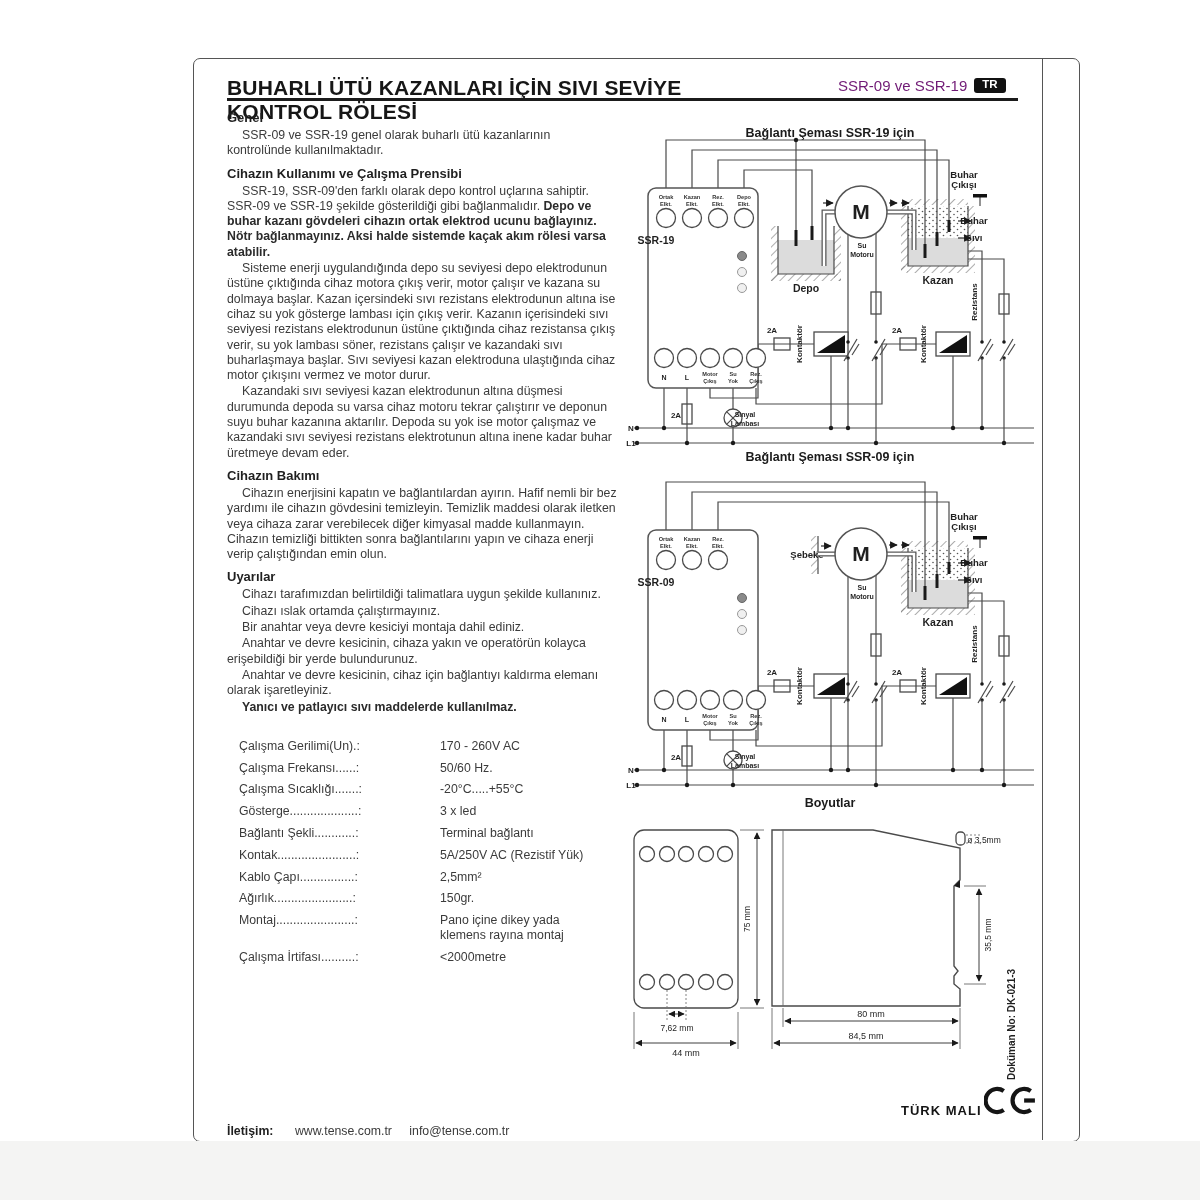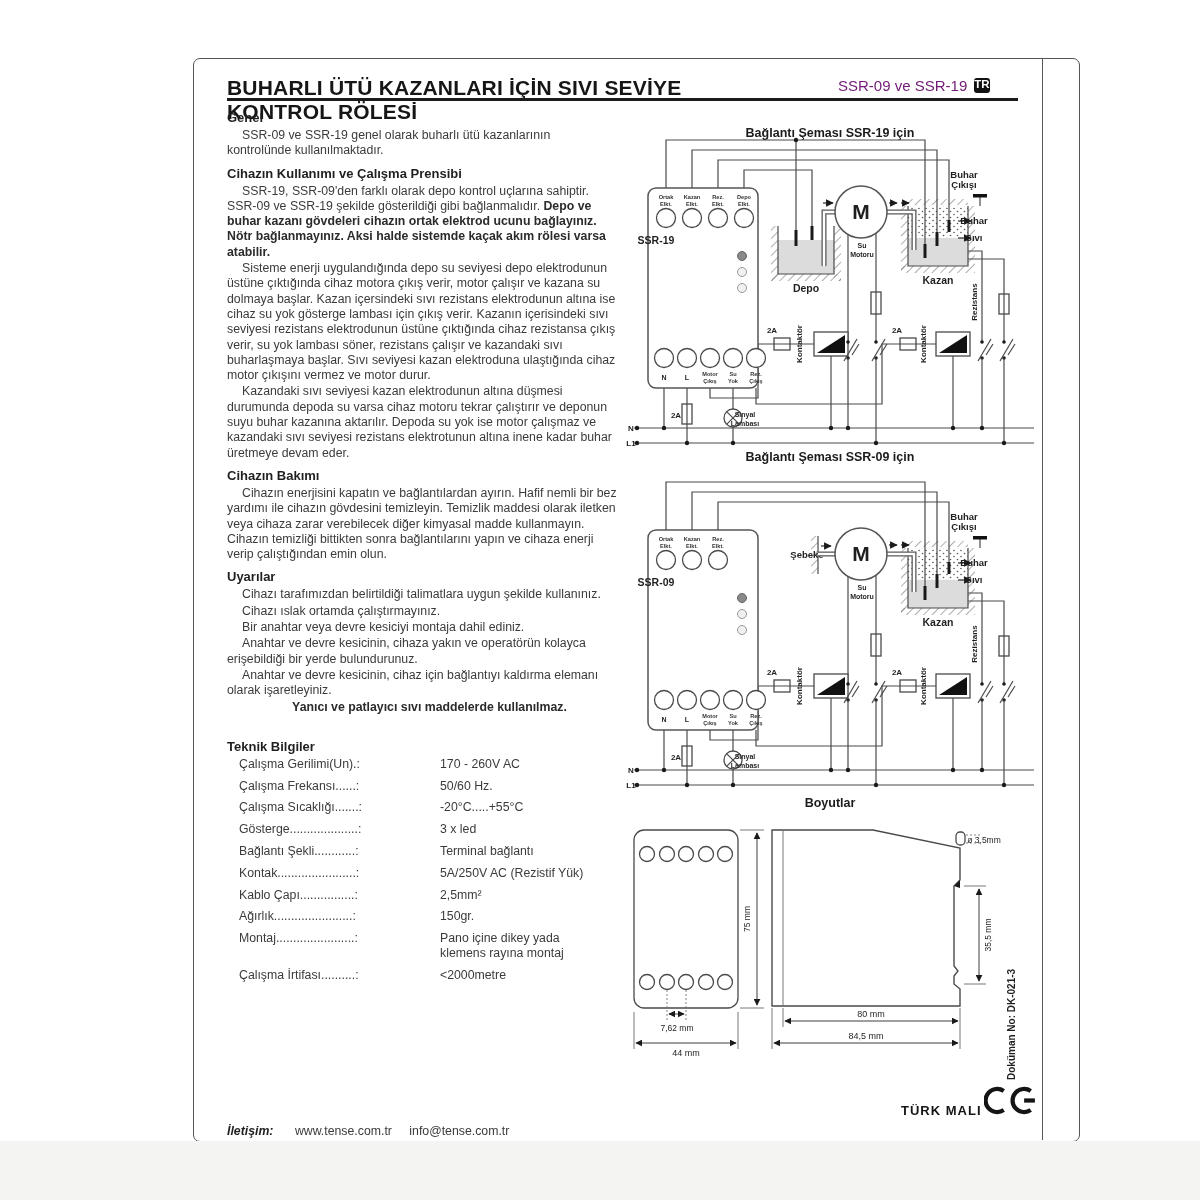--- a/index.html
+++ b/index.html
@@ -7,34 +7,34 @@
   .canvas{position:absolute;left:0;top:0;width:1200px;height:1200px;background:#fff;}
   .page-border{position:absolute;left:193px;top:58px;width:885px;height:1082px;
     border:1.5px solid #555;border-radius:7px;background:#fff;}
   .divider-v{position:absolute;left:1042px;top:58px;height:1082px;width:0;border-left:1.5px solid #555;}
   .bottom-strip{position:absolute;left:0;top:1141px;width:1200px;height:59px;background:#f4f4f3;}
   .header-title{position:absolute;left:227px;top:76px;width:560px;font-size:21px;font-weight:bold;
     color:#161616;letter-spacing:.2px;}
   .models-wrap{position:absolute;left:838px;top:77px;display:flex;align-items:center;gap:7px;}
   .models{font-size:15px;font-weight:normal;color:#701a75;}
   .tr-badge{display:inline-block;background:#111;color:#fff;font-size:11.5px;font-weight:bold;
-    padding:1px 0 2px;border-radius:3px;line-height:1;}
+    padding:1px 8px 2px;border-radius:3px;line-height:1;}
   .title-underline{position:absolute;left:227px;top:98px;width:791px;height:3px;background:#1b1b1b;}
   .left-col{position:absolute;left:227px;top:110px;width:390px;color:#3b3b3b;font-size:12.3px;line-height:15.3px;}
   .left-col h3{font-size:13px;color:#1f1f1f;margin:7px 0 3px;line-height:15px;}
   .left-col h3.first{margin-top:0;}
   .left-col p{margin:0 0 1px;}
   .ind{text-indent:15px;}
-  .boldp{font-weight:bold;color:#2b2b2b;text-align:center;}
+  .boldp{font-weight:bold;color:#2b2b2b;}
   .spec-block{margin-top:24px;}
   .srow{margin:0 0 6.5px;display:flex;}
   .slabel{display:inline-block;width:213px;flex:0 0 213px;padding-left:12px;box-sizing:border-box;}
   .sval{white-space:pre-line;}
   .contact-row{position:absolute;left:227px;top:1124px;font-size:12.3px;color:#3b3b3b;}
-  .contact-row b{color:#1f1f1f;margin-right:18px;font-style:italic;}
+  .contact-row b{color:#1f1f1f;margin-right:18px;}
   .contact-row .web{margin-right:14px;}
   .diag-title{position:absolute;left:620px;width:420px;text-align:center;font-size:12.5px;
     font-weight:bold;color:#1b1b1b;}
   .schematic,#svgdim{position:absolute;left:620px;}
   .docno{position:absolute;left:1006px;top:948px;height:152px;writing-mode:vertical-rl;
     transform:rotate(180deg);font-size:10px;font-weight:bold;color:#1f1f1f;text-align:center;}
   .origin{position:absolute;left:895px;top:1103px;font-size:13px;font-weight:bold;color:#151515;letter-spacing:1px;margin-left:6px;}
   .ce-svg{position:absolute;left:984px;top:1085px;}
   
   svg text{font-family:"Liberation Sans","DejaVu Sans",sans-serif;text-anchor:middle;fill:#1f1f1f;}
@@ -106,21 +106,20 @@
     <h3>Cihazın Bakımı</h3>
     <p class="ind">Cihazın enerjisini kapatın ve bağlantılardan ayırın. Hafif nemli bir bez yardımı ile cihazın gövdesini temizleyin. Temizlik maddesi olarak iletken veya cihaza zarar verebilecek diğer kimyasal madde kullanmayın. Cihazın temizliği bittikten sonra bağlantılarını yapın ve cihaza enerji verip çalıştığından emin olun.</p>
     <h3>Uyarılar</h3>
     <p class="ind">Cihazı tarafımızdan belirtildiği talimatlara uygun şekilde kullanınız.</p>
     <p class="ind">Cihazı ıslak ortamda çalıştırmayınız.</p>
     <p class="ind">Bir anahtar veya devre kesiciyi montaja dahil ediniz.</p>
     <p class="ind">Anahtar ve devre kesicinin, cihaza yakın ve operatörün kolayca erişebildiği bir yerde bulundurunuz.</p>
     <p class="ind">Anahtar ve devre kesicinin, cihaz için bağlantıyı kaldırma elemanı olarak işaretleyiniz.</p>
     <p class="ind boldp">Yanıcı ve patlayıcı sıvı maddelerde kullanılmaz.</p>
     <div class="spec-block">
-      <h3>Teknik Bilgiler</h3>
       <div class="srow">
           <span class="slabel">Çalışma Gerilimi(Un).:</span>
           <span class="sval">170 - 260V AC</span>
         </div>
       <div class="srow">
           <span class="slabel">Çalışma Frekansı......:</span>
           <span class="sval">50/60 Hz.</span>
         </div>
       <div class="srow">
           <span class="slabel">Çalışma Sıcaklığı.......:</span>

